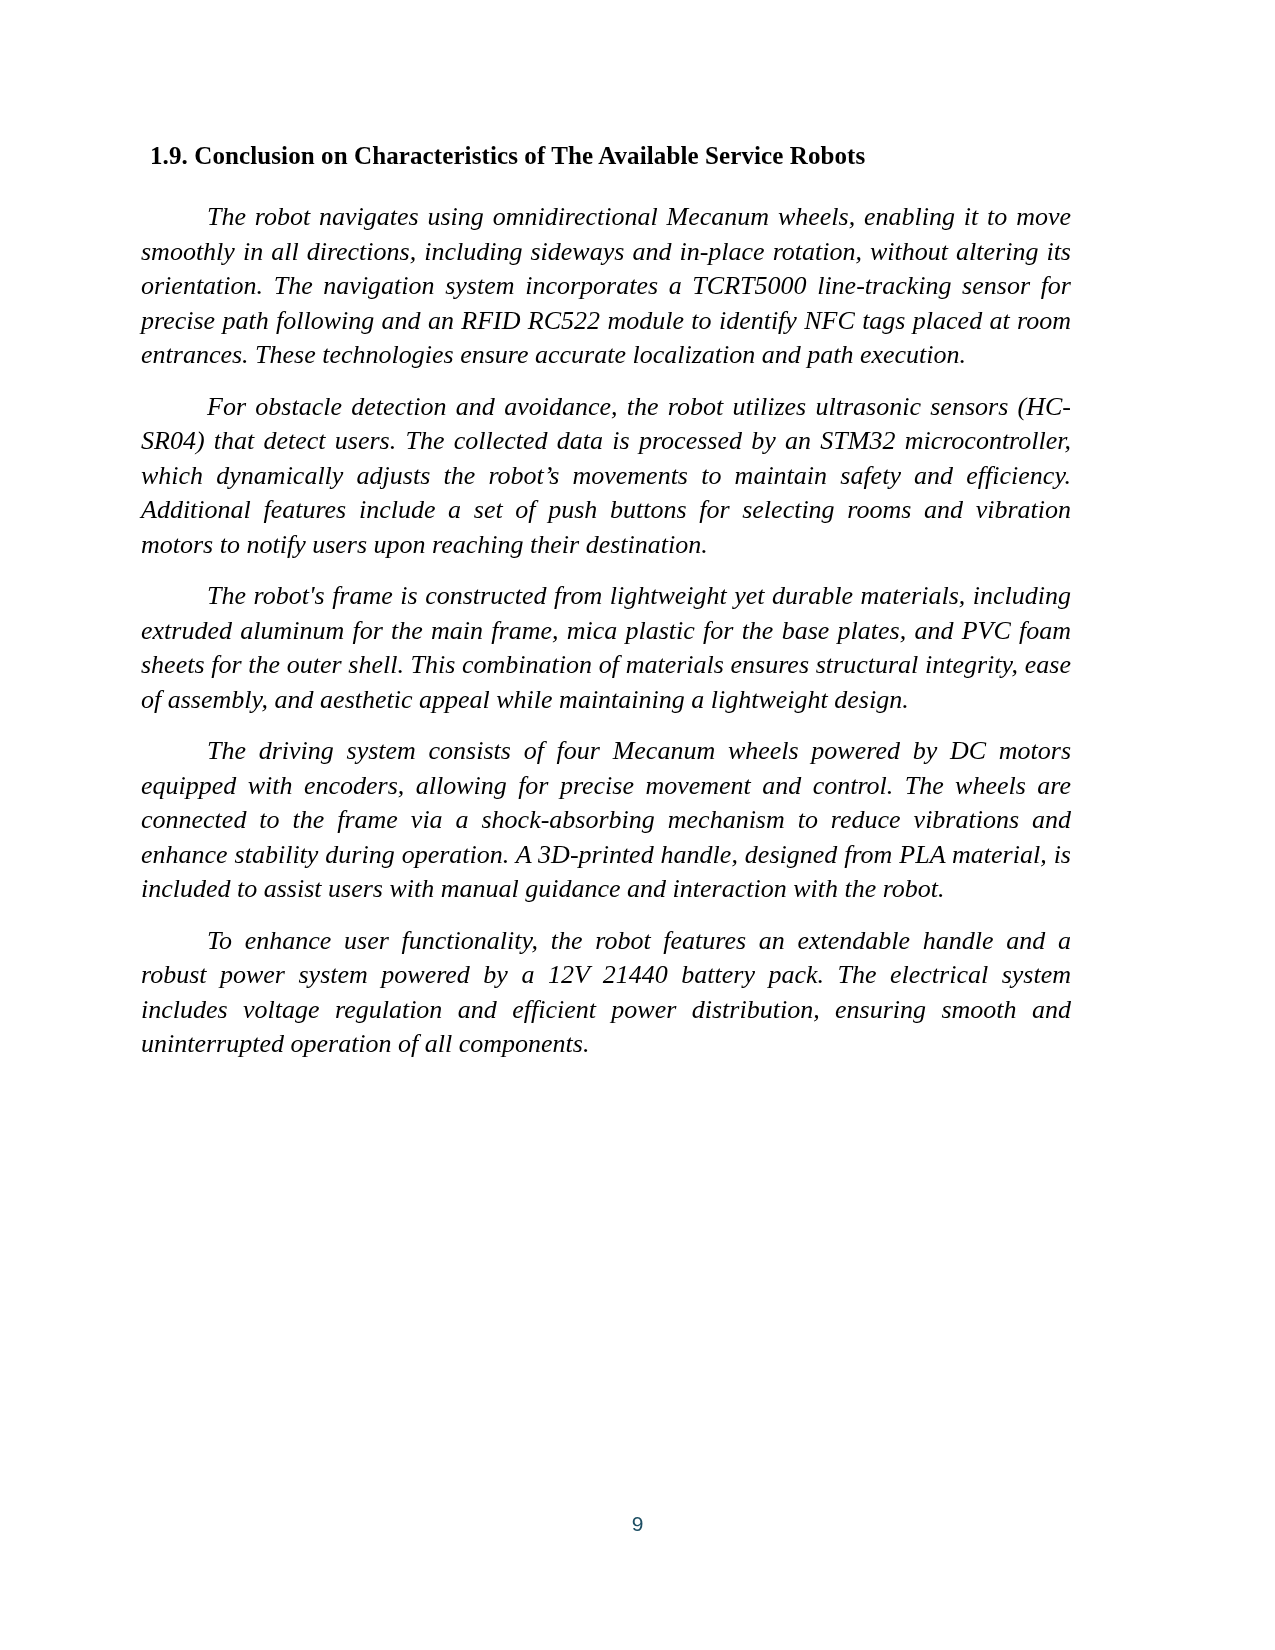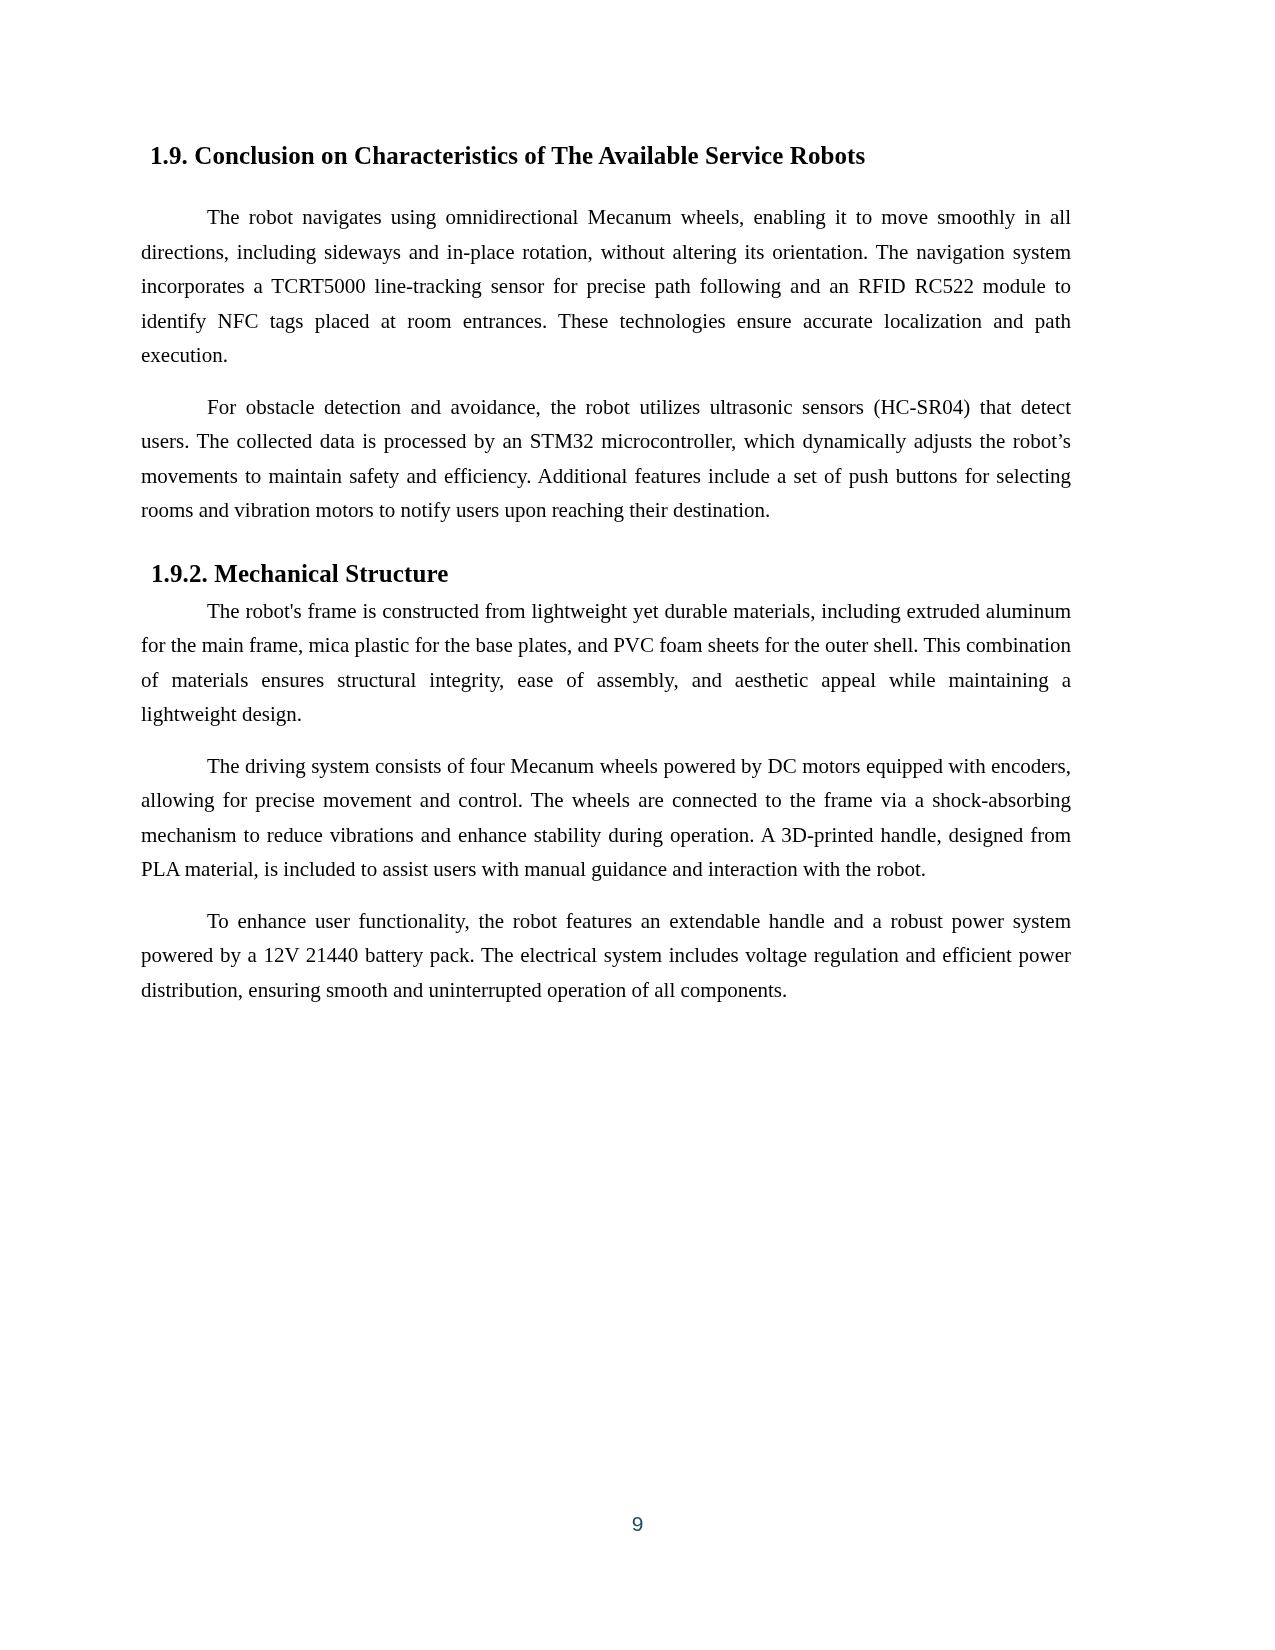--- a/index.html
+++ b/index.html
@@ -48,29 +48,30 @@
     margin-bottom: 4px;
     margin-left: 10px;
   }
 
   h3.doc-heading.spaced-above {
     margin-top: 30px;
   }
 
   p.body-par {
     font-family: "Liberation Serif", "DejaVu Serif", serif;
-    font-size: 21px;
+    font-size: 26px;
     line-height: 34.5px;
     color: #000000;
     text-align: justify;
     text-justify: inter-word;
     text-indent: 66px;
     margin: 0 0 0 0;
     padding: 0;
     hyphens: none;
+    font-style: italic;
   }
 
   p.body-par + p.body-par {
     margin-top: 17px;
   }
 
   p.body-par.tight-follow {
     margin-top: 0;
   }
 
@@ -93,21 +94,20 @@
 
   <div class="content">
 
     <h2 class="doc-heading">1.9. Conclusion on Characteristics of The Available Service Robots</h2>
 
 
     <p class="body-par tight-follow">The robot navigates using omnidirectional Mecanum wheels, enabling it to move smoothly in all directions, including sideways and in-place rotation, without altering its orientation. The navigation system incorporates a TCRT5000 line-tracking sensor for precise path following and an RFID RC522 module to identify NFC tags placed at room entrances. These technologies ensure accurate localization and path execution.</p>
 
     <p class="body-par">For obstacle detection and avoidance, the robot utilizes ultrasonic sensors (HC-SR04) that detect users. The collected data is processed by an STM32 microcontroller, which dynamically adjusts the robot’s movements to maintain safety and efficiency. Additional features include a set of push buttons for selecting rooms and vibration motors to notify users upon reaching their destination.</p>
 
-    <h3 class="doc-heading spaced-above">1.9.2. Mechanical Structure</h3>
 
     <p class="body-par tight-follow">The robot's frame is constructed from lightweight yet durable materials, including extruded aluminum for the main frame, mica plastic for the base plates, and PVC foam sheets for the outer shell. This combination of materials ensures structural integrity, ease of assembly, and aesthetic appeal while maintaining a lightweight design.</p>
 
     <p class="body-par">The driving system consists of four Mecanum wheels powered by DC motors equipped with encoders, allowing for precise movement and control. The wheels are connected to the frame via a shock-absorbing mechanism to reduce vibrations and enhance stability during operation. A 3D-printed handle, designed from PLA material, is included to assist users with manual guidance and interaction with the robot.</p>
 
     <p class="body-par">To enhance user functionality, the robot features an extendable handle and a robust power system powered by a 12V 21440 battery pack. The electrical system includes voltage regulation and efficient power distribution, ensuring smooth and uninterrupted operation of all components.</p>
 
   </div>
 
   <div class="page-number">9</div>

